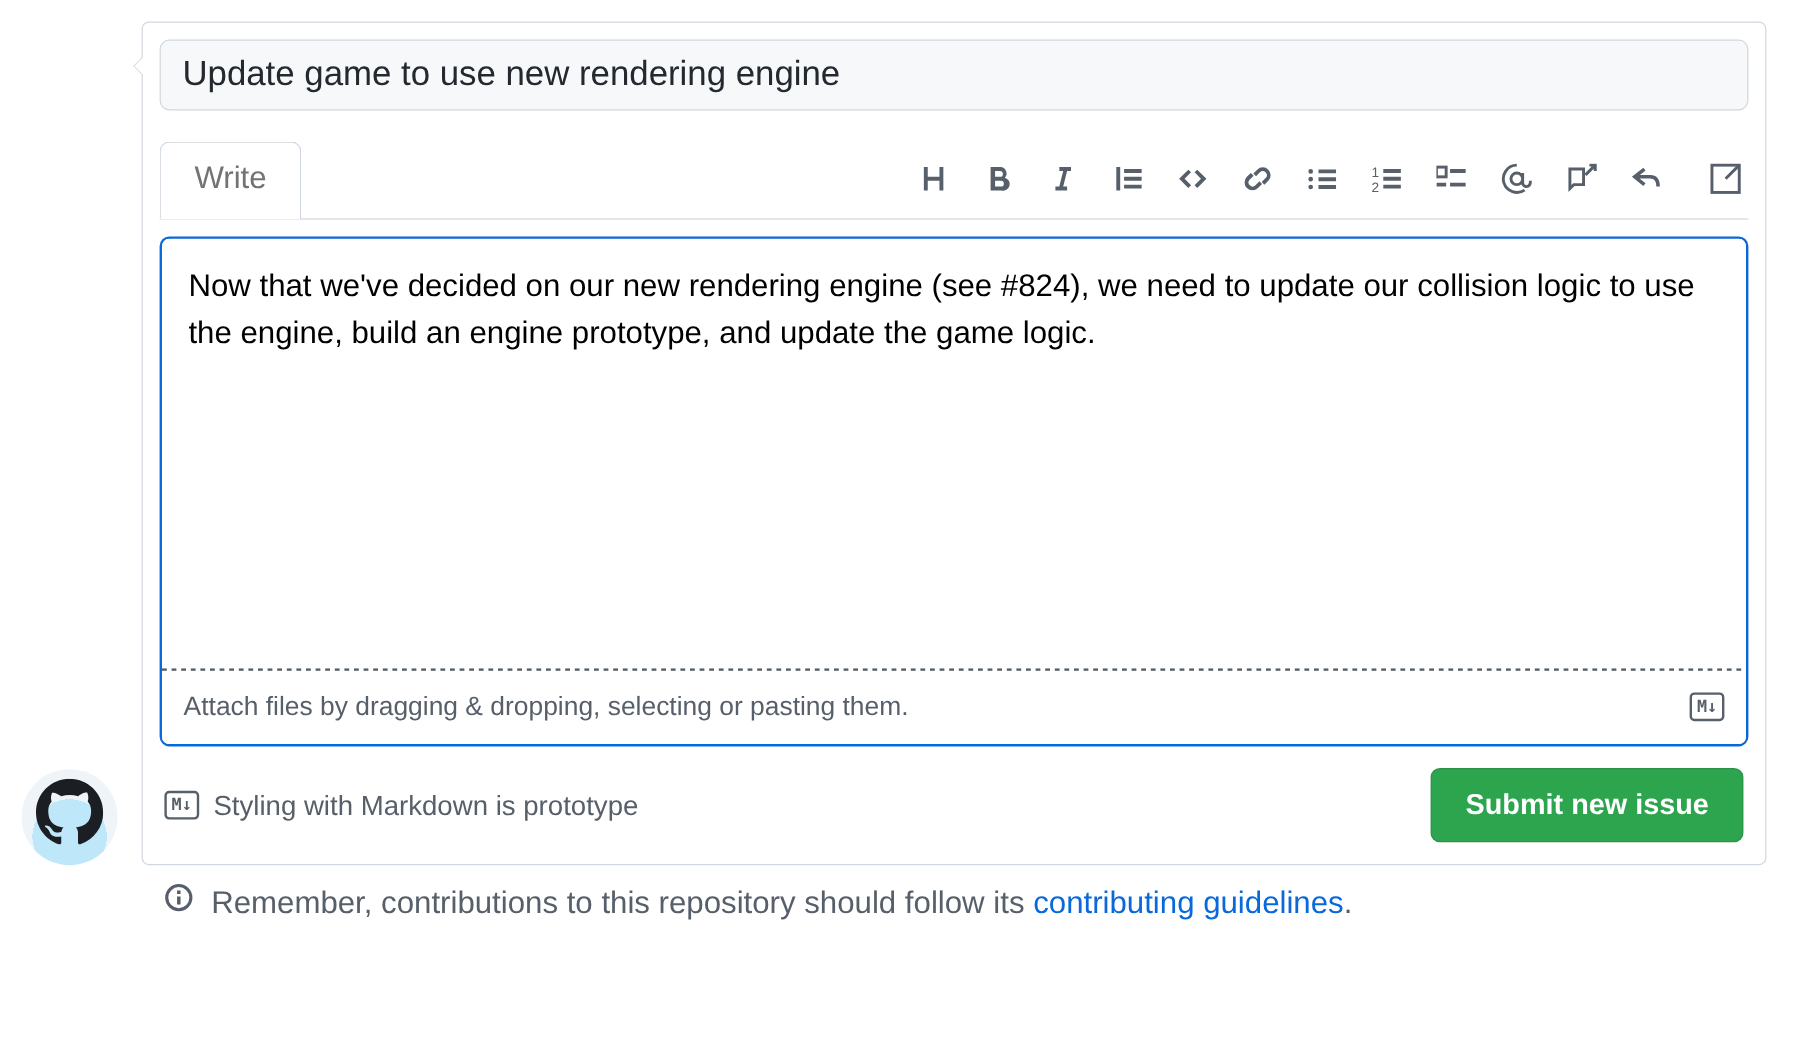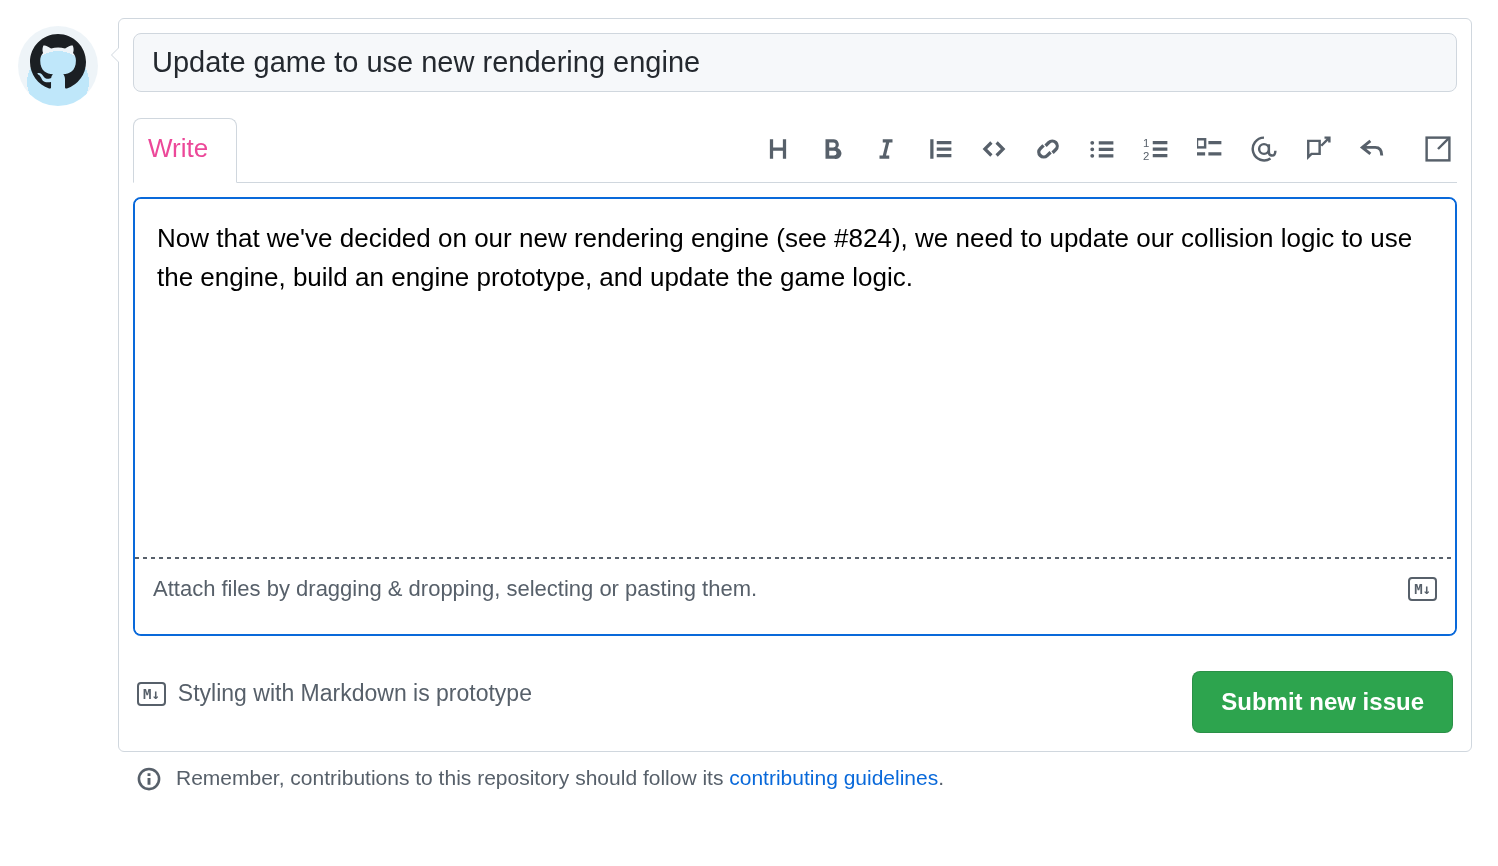--- a/index.html
+++ b/index.html
@@ -4,21 +4,21 @@
 <style>
   * { box-sizing: border-box; }
   body {
     margin: 0;
     padding: 18px;
     font-family: -apple-system, BlinkMacSystemFont, "Segoe UI", Helvetica, Arial, sans-serif;
     background: #ffffff;
     color: #24292f;
     font-size: 14px;
   }
-  .wrapper { display: flex; align-items: flex-start; max-width: 1454px; }
+  .wrapper { display: flex; align-items: flex-end; max-width: 1454px; }
   .avatar {
     flex: 0 0 80px;
     margin-right: 20px;
     margin-top: 8px;
   }
   .avatar-img {
     width: 80px;
     height: 80px;
     border-radius: 50%;
     background: radial-gradient(circle at 50% 70%, #bfe7fa 0 45%, #eef4f8 45% 100%);
@@ -73,25 +73,24 @@
   .tab {
     font-size: 26px;
     padding: 14px 28px 18px 28px;
     color: #57606a;
     cursor: pointer;
     border: 1px solid transparent;
     margin-bottom: -1px;
     border-radius: 8px 8px 0 0;
   }
   .tab.selected {
-    color: #ec4899;
+    color: #737373;
     background: #fff;
     border-color: #d0d7de;
     border-bottom-color: #fff;
-    padding-left: 14px;
   }
   .toolbar {
     margin-left: auto;
     display: flex;
     gap: 28px;
     padding: 8px 6px 10px 0;
     align-items: center;
   }
   .toolbar .tb {
     color: #57606a;
@@ -119,21 +118,21 @@
     position:relative;
     background:
       linear-gradient(to right, #57606a 50%, transparent 50%) repeat-x bottom / 8px 2px,
       #fff;
     background-clip: padding-box;
   }
   .attach-bar {
     display: flex;
     align-items: center;
     justify-content: space-between;
-    padding: 14px 18px 32px 18px;
+    padding: 14px 18px 18px 18px;
     font-size: 22px;
     color: #57606a;
     background: #fff;
   }
   .md-badge {
     font-family: ui-monospace, monospace;
     font-size: 14px; font-weight:bold;
     padding: 2px 4px;
     border: 2px solid #57606a;
     border-radius: 4px;
@@ -155,29 +154,28 @@
   }
   .btn-primary {
     background: #2da44e;
     border: 1px solid rgba(27,31,36,.15);
     color: #fff;
     font-size: 24px;
     font-weight: 600;
     padding: 16px 28px;
     border-radius: 8px;
     cursor: pointer;
-    margin-top: 17px;
   }
 
   .contrib {
     display: flex;
-    align-items: flex-start;
+    align-items: flex-end;
     gap: 14px;
     margin: 14px 0 0 118px;
-    font-size: 21px;
+    font-size: 26px;
     color: #57606a;
   }
   .contrib a { color: #0969da; text-decoration: none; }
 </style>
 </head>
 <body>
 
 <div class="wrapper">
   <div class="avatar">
     <div class="avatar-img">

